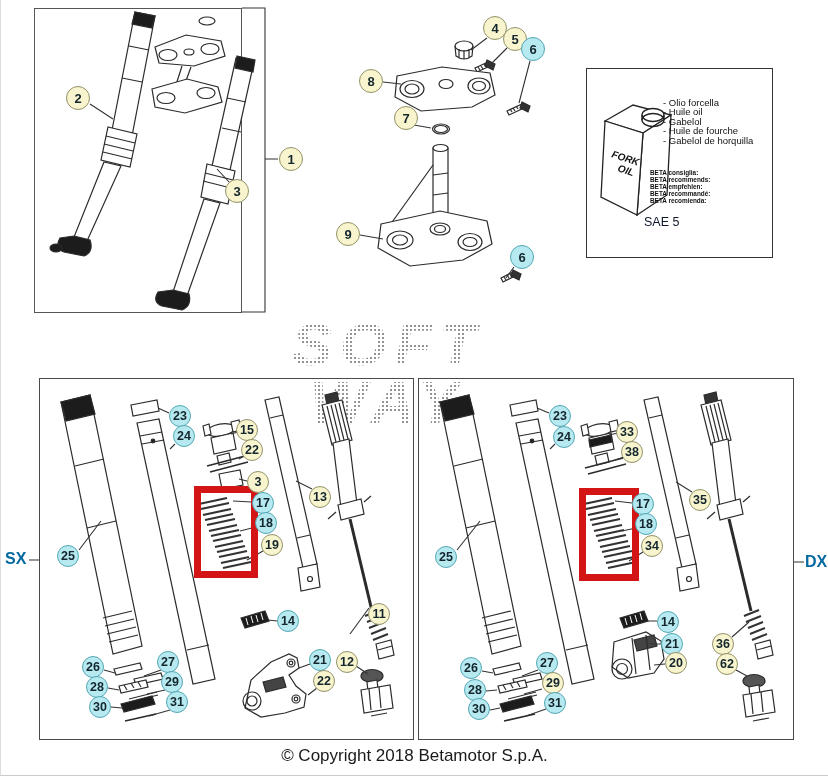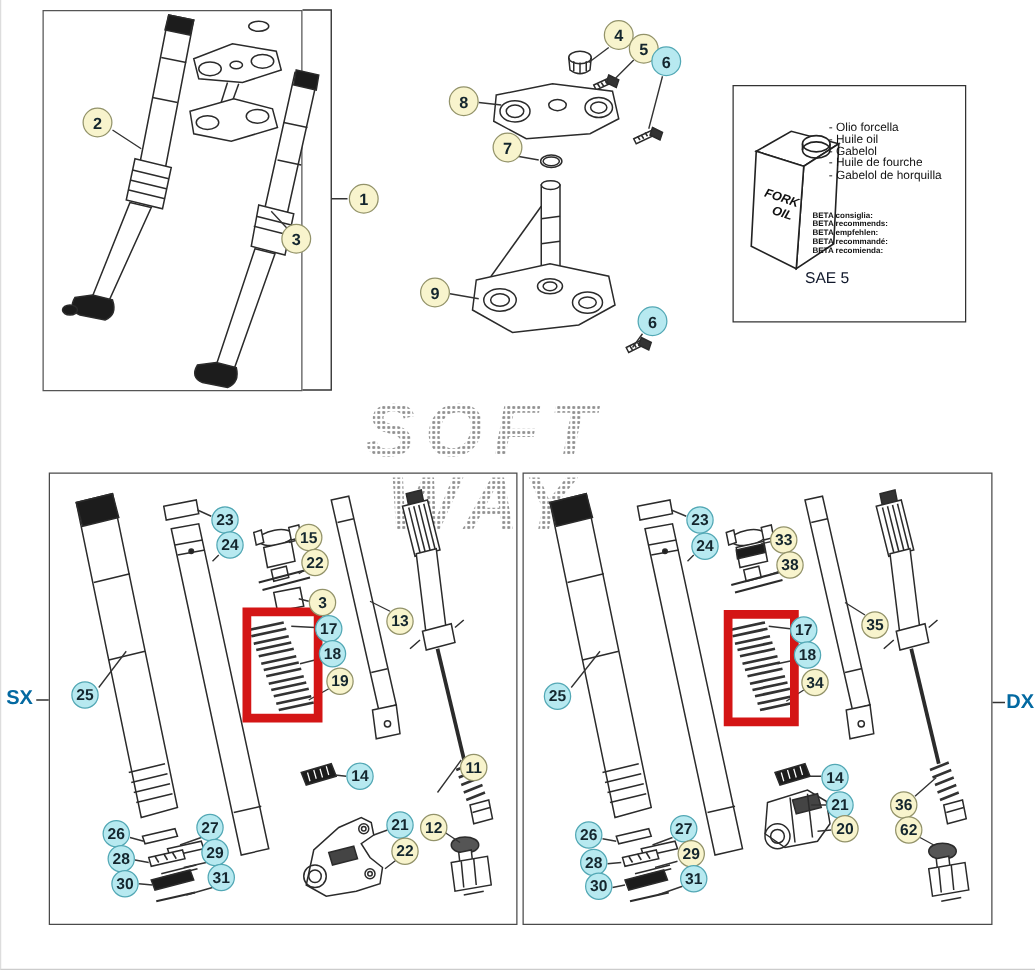--- a/index.html
+++ b/index.html
@@ -379,14 +379,15 @@
   <div class="co s22 c" style="left:459px;top:657px;">26</div>
   <div class="co s22 c" style="left:535px;top:652px;">27</div>
   <div class="co s22 c" style="left:463px;top:679px;">28</div>
   <div class="co s22 y" style="left:541px;top:672px;">29</div>
   <div class="co s22 c" style="left:467px;top:698px;">30</div>
   <div class="co s22 c" style="left:543px;top:692px;">31</div>
 
   <div class="side-label" style="left:4px;top:550px;">SX</div>
   <div class="side-label" style="left:804px;top:553px;">DX</div>
 
+  <div class="copyright">© Copyright 2018 Betamotor S.p.A.</div>
 
 </div>
 
 </body></html>

